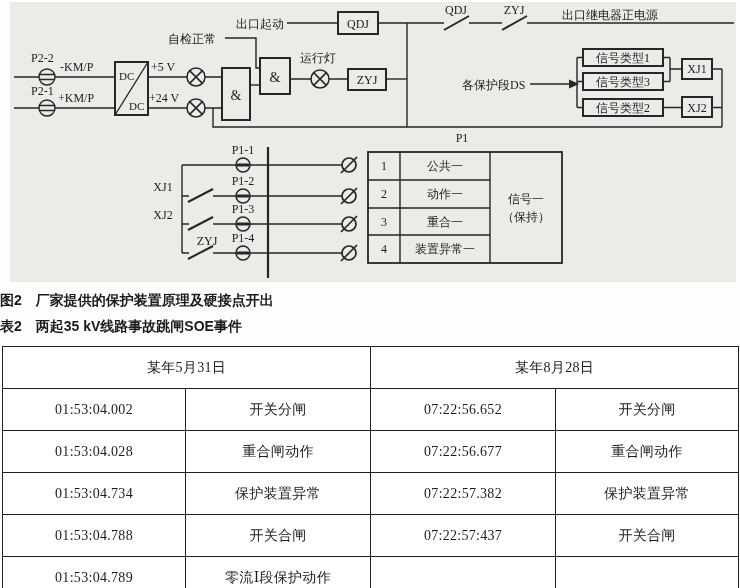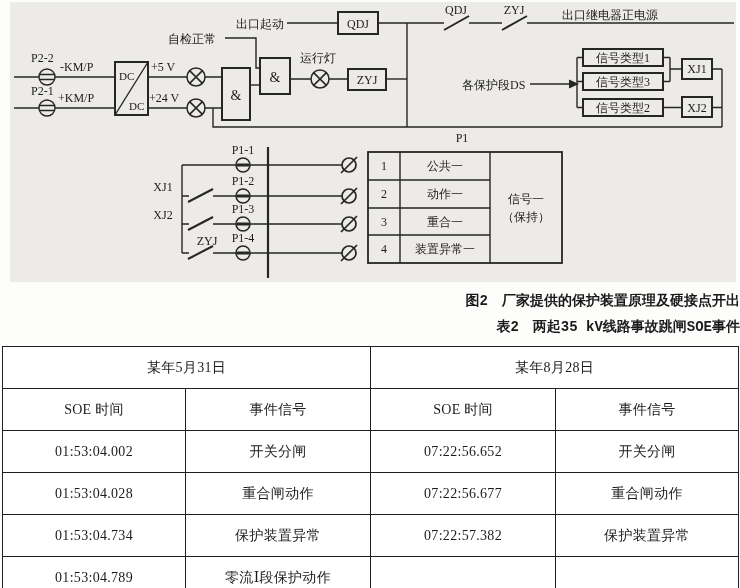--- a/index.html
+++ b/index.html
@@ -1,20 +1,20 @@
 <!DOCTYPE html>
 <html><head>
 <meta charset="utf-8">
 <style>
   html,body{margin:0;padding:0;background:#ffffff;}
   .page{position:relative;width:740px;height:588px;background:#fdfdfc;overflow:hidden;
         font-family:"Liberation Serif","DejaVu Serif",serif;color:#1c1c1c;}
   svg text{font-family:"Liberation Serif","DejaVu Serif",serif;fill:#1c1c1c;}
-  .cap{position:absolute;left:0;width:740px;text-align:right;
-       font-family:Liberation Mono, monospace;
+  .cap{position:absolute;left:0;width:740px;text-align:left;
+       font-family:Liberation Sans, sans-serif;
        font-weight:bold;font-size:14px;color:#1a1a1a;}
   .cap-fig{top:292px;}
   .cap-tab{top:318px;}
   table.soe{position:absolute;top:346px;left:2px;width:736px;border-collapse:collapse;
        table-layout:fixed;background:#ffffff;}
   table.soe td{border:1.5px solid #1f1f1f;height:25px;padding:8px;text-align:center;
        font-size:14px;letter-spacing:0.3px;white-space:nowrap;overflow:hidden;}
 </style>
 </head>
 <body>
@@ -172,44 +172,44 @@
         <col style="width:185px">
         <col style="width:185px">
         <col style="width:183px">
       </colgroup>
     <tbody>
       <tr>
         <td colspan="2">某年5月31日</td>
         <td colspan="2">某年8月28日</td>
       </tr>
       <tr>
-        <td>SOE 时间</td>
-        <td>事件信号</td>
-        <td>SOE 时间</td>
-        <td>事件信号</td>
-      </tr>
-      <tr>
         <td>01:53:04.002</td>
         <td>开关分闸</td>
         <td>07:22:56.652</td>
         <td>开关分闸</td>
       </tr>
       <tr>
         <td>01:53:04.028</td>
         <td>重合闸动作</td>
         <td>07:22:56.677</td>
         <td>重合闸动作</td>
       </tr>
       <tr>
         <td>01:53:04.734</td>
         <td>保护装置异常</td>
         <td>07:22:57.382</td>
         <td>保护装置异常</td>
       </tr>
       <tr>
+        <td>01:53:04.788</td>
+        <td>开关合闸</td>
+        <td>07:22:57:437</td>
+        <td>开关合闸</td>
+      </tr>
+      <tr>
         <td>01:53:04.789</td>
         <td>零流Ⅰ段保护动作</td>
         <td></td>
         <td></td>
       </tr>
     </tbody>
   </table>
 
 </div>
 

